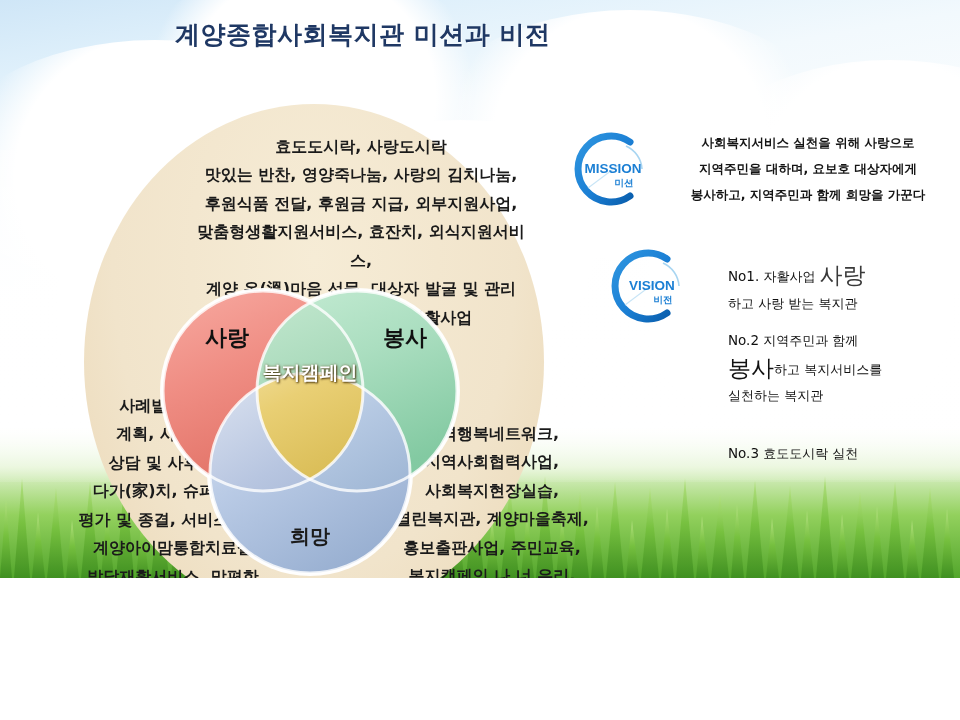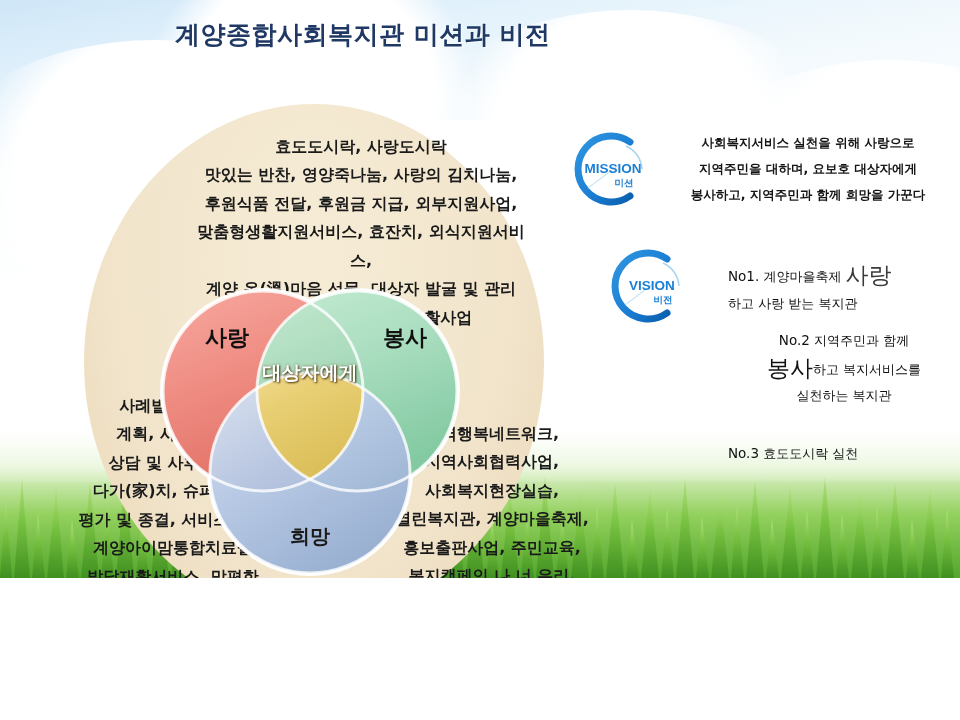--- a/index.html
+++ b/index.html
@@ -160,21 +160,21 @@
     font-size: 12.5px;
     font-weight: bold;
     color: #141414;
     line-height: 2.06;
     white-space: pre-line;
   }
 
   
   .vision-item { position: absolute; left: 728px; width: 232px; color:#101010; }
   .vi-1 { top: 258px; }
-  .vi-2 { top: 330px; text-align: center; }
+  .vi-2 { top: 330px; }
   .vi-3 { top: 443px; }
 
   .vi-head { font-size: 13px; line-height: 1.55; white-space: nowrap; }
   .vi-no   { font-weight: normal; font-size: 13.5px; }
   .vi-body { font-size: 13px; line-height: 1.5; white-space: pre-line; }
   .vi-big  { font-size: 23px; color: #3a3a3a; vertical-align: -2px; }
   .vi-big-dark { font-size: 23px; color: #111111; vertical-align: -2px; }
 
   .nowrapline { white-space: nowrap; }
 
@@ -358,21 +358,21 @@
       <circle cx="108" cy="108" r="100" fill="none" stroke="#ffffff" stroke-width="3" opacity="0.8"></circle>
       <circle cx="202" cy="108" r="100" fill="none" stroke="#ffffff" stroke-width="3" opacity="0.8"></circle>
       <circle cx="155" cy="190" r="100" fill="none" stroke="#ffffff" stroke-width="3" opacity="0.8"></circle>
     </svg>
 
     <div class="venn-label love">사랑</div>
     <div class="venn-label serve">봉사</div>
     <div class="venn-label hope">희망</div>
 
     <div class="venn-center">
-      <div>대상자에게</div>
+      <div>복지캠페인</div>
     </div>
   </div>
 
   <div class="badge" style="left:558px; top:126px;">
     <svg width="96" height="86" viewBox="0 0 96 86">
       <defs>
         <linearGradient id="ringM" x1="0" y1="0" x2="1" y2="1">
           <stop offset="0%" stop-color="#2f96e0"></stop>
           <stop offset="55%" stop-color="#1b7fd4"></stop>
           <stop offset="100%" stop-color="#0a5fae"></stop>
@@ -402,21 +402,21 @@
       <text x="68" y="60" text-anchor="middle" font-family="'DejaVu Sans',sans-serif" font-size="9.5" font-weight="bold" fill="#1b7fd4">비전</text>
     </svg>
   </div>
 
   <div class="mission-text">사회복지서비스 실천을 위해 사랑으로
 지역주민을 대하며, 요보호 대상자에게
 봉사하고, 지역주민과 함께 희망을 가꾼다</div>
 
   <div class="vision-item vi-1">
     <div class="vi-head">
-      <span class="vi-no">No1.</span><span> 계양마을축제</span>
+      <span class="vi-no">No1.</span><span> 자활사업</span>
       <span class="vi-big">사랑</span>
     </div>
     <div class="vi-body">하고  사랑  받는  복지관</div>
   </div>
 
   <div class="vision-item vi-2">
     <div class="vi-head">
       <span class="vi-no">No.2</span><span> 지역주민과  함께</span>
     </div>
     <div class="vi-body nowrapline">

